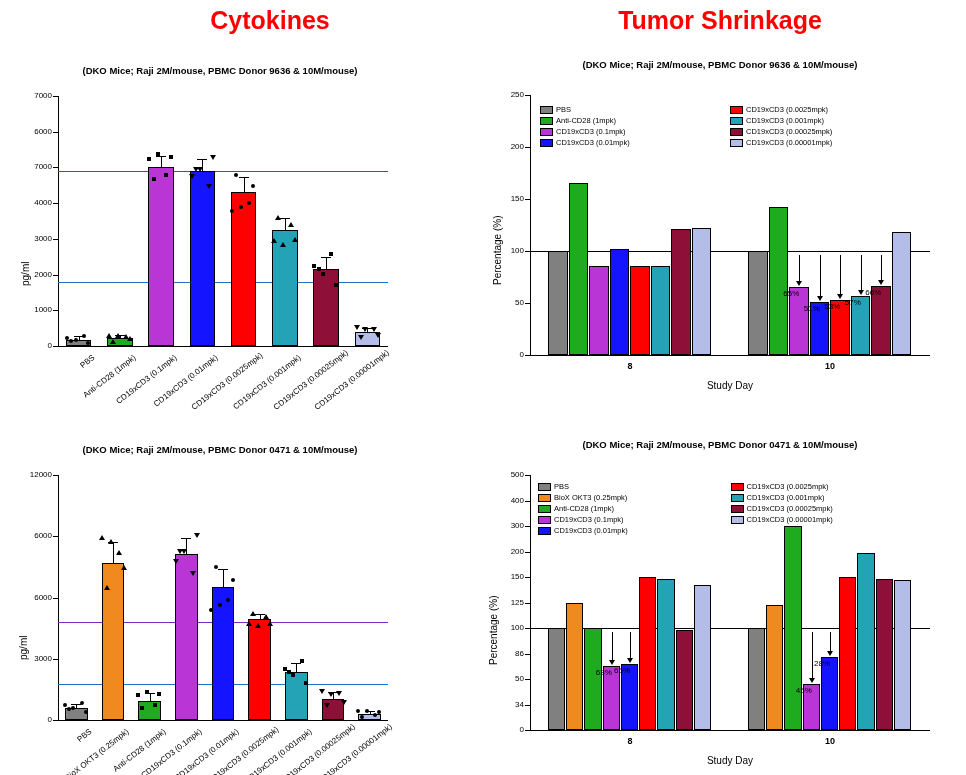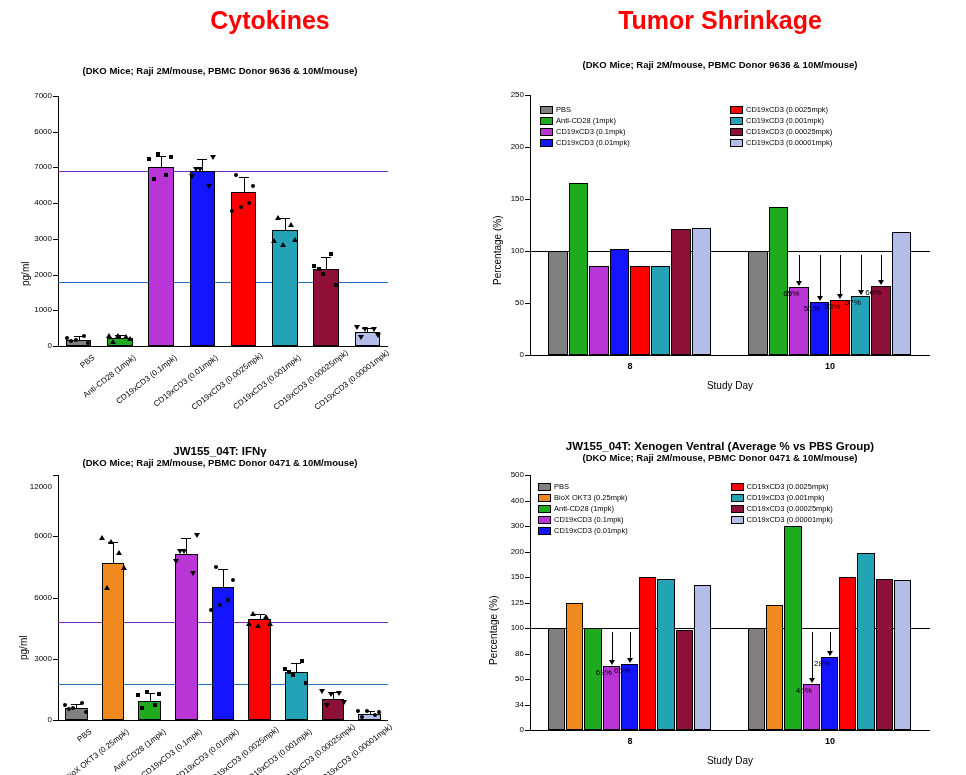--- a/index.html
+++ b/index.html
@@ -225,37 +225,36 @@
       <div class="legend-item" style="left:190px;top:0px;"><span class="legend-swatch" style="background:#ff0000;"></span><span class="legend-text">CD19xCD3 (0.0025mpk)</span></div>
       <div class="legend-item" style="left:190px;top:11px;"><span class="legend-swatch" style="background:#23a3b5;"></span><span class="legend-text">CD19xCD3 (0.001mpk)</span></div>
       <div class="legend-item" style="left:190px;top:22px;"><span class="legend-swatch" style="background:#8e1038;"></span><span class="legend-text">CD19xCD3 (0.00025mpk)</span></div>
       <div class="legend-item" style="left:190px;top:33px;"><span class="legend-swatch" style="background:#b3bde8;"></span><span class="legend-text">CD19xCD3 (0.00001mpk)</span></div>
     </div>
   <div class="xaxis-title" style="left:150px;top:320px;width:200px;">Study Day</div>
 </div>
 
 <div class="panel" id="p3" style="left:10px;top:445px;width:430px;height:330px;">
   <div class="chart-title" style="position:absolute;left:20px;top:0;width:380px;">
-    <div class="t1">JW155_04T: IFNγ</div>
     <div class="t2">(DKO Mice; Raji 2M/mouse, PBMC Donor 0471 &amp; 10M/mouse)</div>
   </div>
   <div class="ylabel" style="left:8px;top:215px;">pg/ml</div>
   <div class="plot" id="p3-plot" style="left:48px;top:30px;width:330px;height:245px;">
       <div class="axis-line" style="left:0;top:0;width:1px;height:245px;"></div>
       <div class="axis-line" style="left:0;top:245px;width:330px;height:1px;"></div>
       <div class="tick" style="left:-5px;top:245px;"></div>
       <div class="ticklabel" style="left:-42px;top:240px;width:36px;">0</div>
       <div class="tick" style="left:-5px;top:183.75px;"></div>
       <div class="ticklabel" style="left:-42px;top:178.75px;width:36px;">3000</div>
       <div class="tick" style="left:-5px;top:122.5px;"></div>
       <div class="ticklabel" style="left:-42px;top:117.5px;width:36px;">6000</div>
       <div class="tick" style="left:-5px;top:61.25px;"></div>
       <div class="ticklabel" style="left:-42px;top:56.25px;width:36px;">6000</div>
       <div class="tick" style="left:-5px;top:0px;"></div>
-      <div class="ticklabel" style="left:-42px;top:-5px;width:36px;margin-top:12px;">12000</div>
+      <div class="ticklabel" style="left:-42px;top:-5px;width:36px;">12000</div>
       <div class="hline" style="left:0;top:147px;width:330px;background:#7a2bc6;"></div>
       <div class="hline" style="left:0;top:209.27083333333331px;width:330px;background:#1f6fc4;"></div>
       <div class="bar" style="left:6.966666666666667px;width:22.73333333333333px;height:12.25px;background:#808080;"></div>
       <div class="errbar" style="left:18.333333333333332px;top:229.075px;height:3.6750000000000114px;"></div>
       <div class="errcap" style="left:13.333333333333332px;top:229.075px;width:10px;"></div>
       <div class="dot" style="left:13.333333333333332px;top:230.75px;"></div>
       <div class="dot" style="left:21.53333333333333px;top:226.19453977698396px;"></div>
       <div class="dot" style="left:8.933333333333332px;top:231.92389193743577px;"></div>
       <div class="dot" style="left:25.933333333333334px;top:235.00296119694303px;"></div>
       <div class="dot" style="left:4.533333333333331px;top:228.48016679320702px;"></div>
@@ -330,21 +329,20 @@
       <div class="dot" style="left:314.8666666666666px;top:237.7072669183835px;"></div>
       <div class="dot" style="left:302.26666666666665px;top:239.69044360984807px;"></div>
       <div class="dot" style="left:319.26666666666665px;top:235.3172242653596px;"></div>
       <div class="dot" style="left:297.8666666666666px;top:234.4609780436631px;"></div>
       <div class="xcat" style="left:239.66666666666663px;top:252px;width:84px;">CD19xCD3 (0.00001mpk)</div>
     </div>
 </div>
 
 <div class="panel" id="p4" style="left:480px;top:440px;width:480px;height:335px;">
   <div class="chart-title" style="position:absolute;left:20px;top:0;width:440px;">
-    <div class="t1">JW155_04T: Xenogen Ventral (Average % vs PBS Group)</div>
     <div class="t2">(DKO Mice; Raji 2M/mouse, PBMC Donor 0471 &amp; 10M/mouse)</div>
   </div>
   <div class="ylabel" style="left:8px;top:225px;">Percentage (%)</div>
   <div class="plot" id="p4-plot" style="left:50px;top:35px;width:400px;height:255px;">
       <div class="axis-line" style="left:0;top:0;width:1px;height:255px;"></div>
       <div class="axis-line" style="left:0;top:255px;width:400px;height:1px;"></div>
       <div class="tick" style="left:-5px;top:255px;"></div>
       <div class="ticklabel" style="left:-40px;top:250px;width:34px;">0</div>
       <div class="tick" style="left:-5px;top:229.5px;"></div>
       <div class="ticklabel" style="left:-40px;top:224.5px;width:34px;">34</div>

